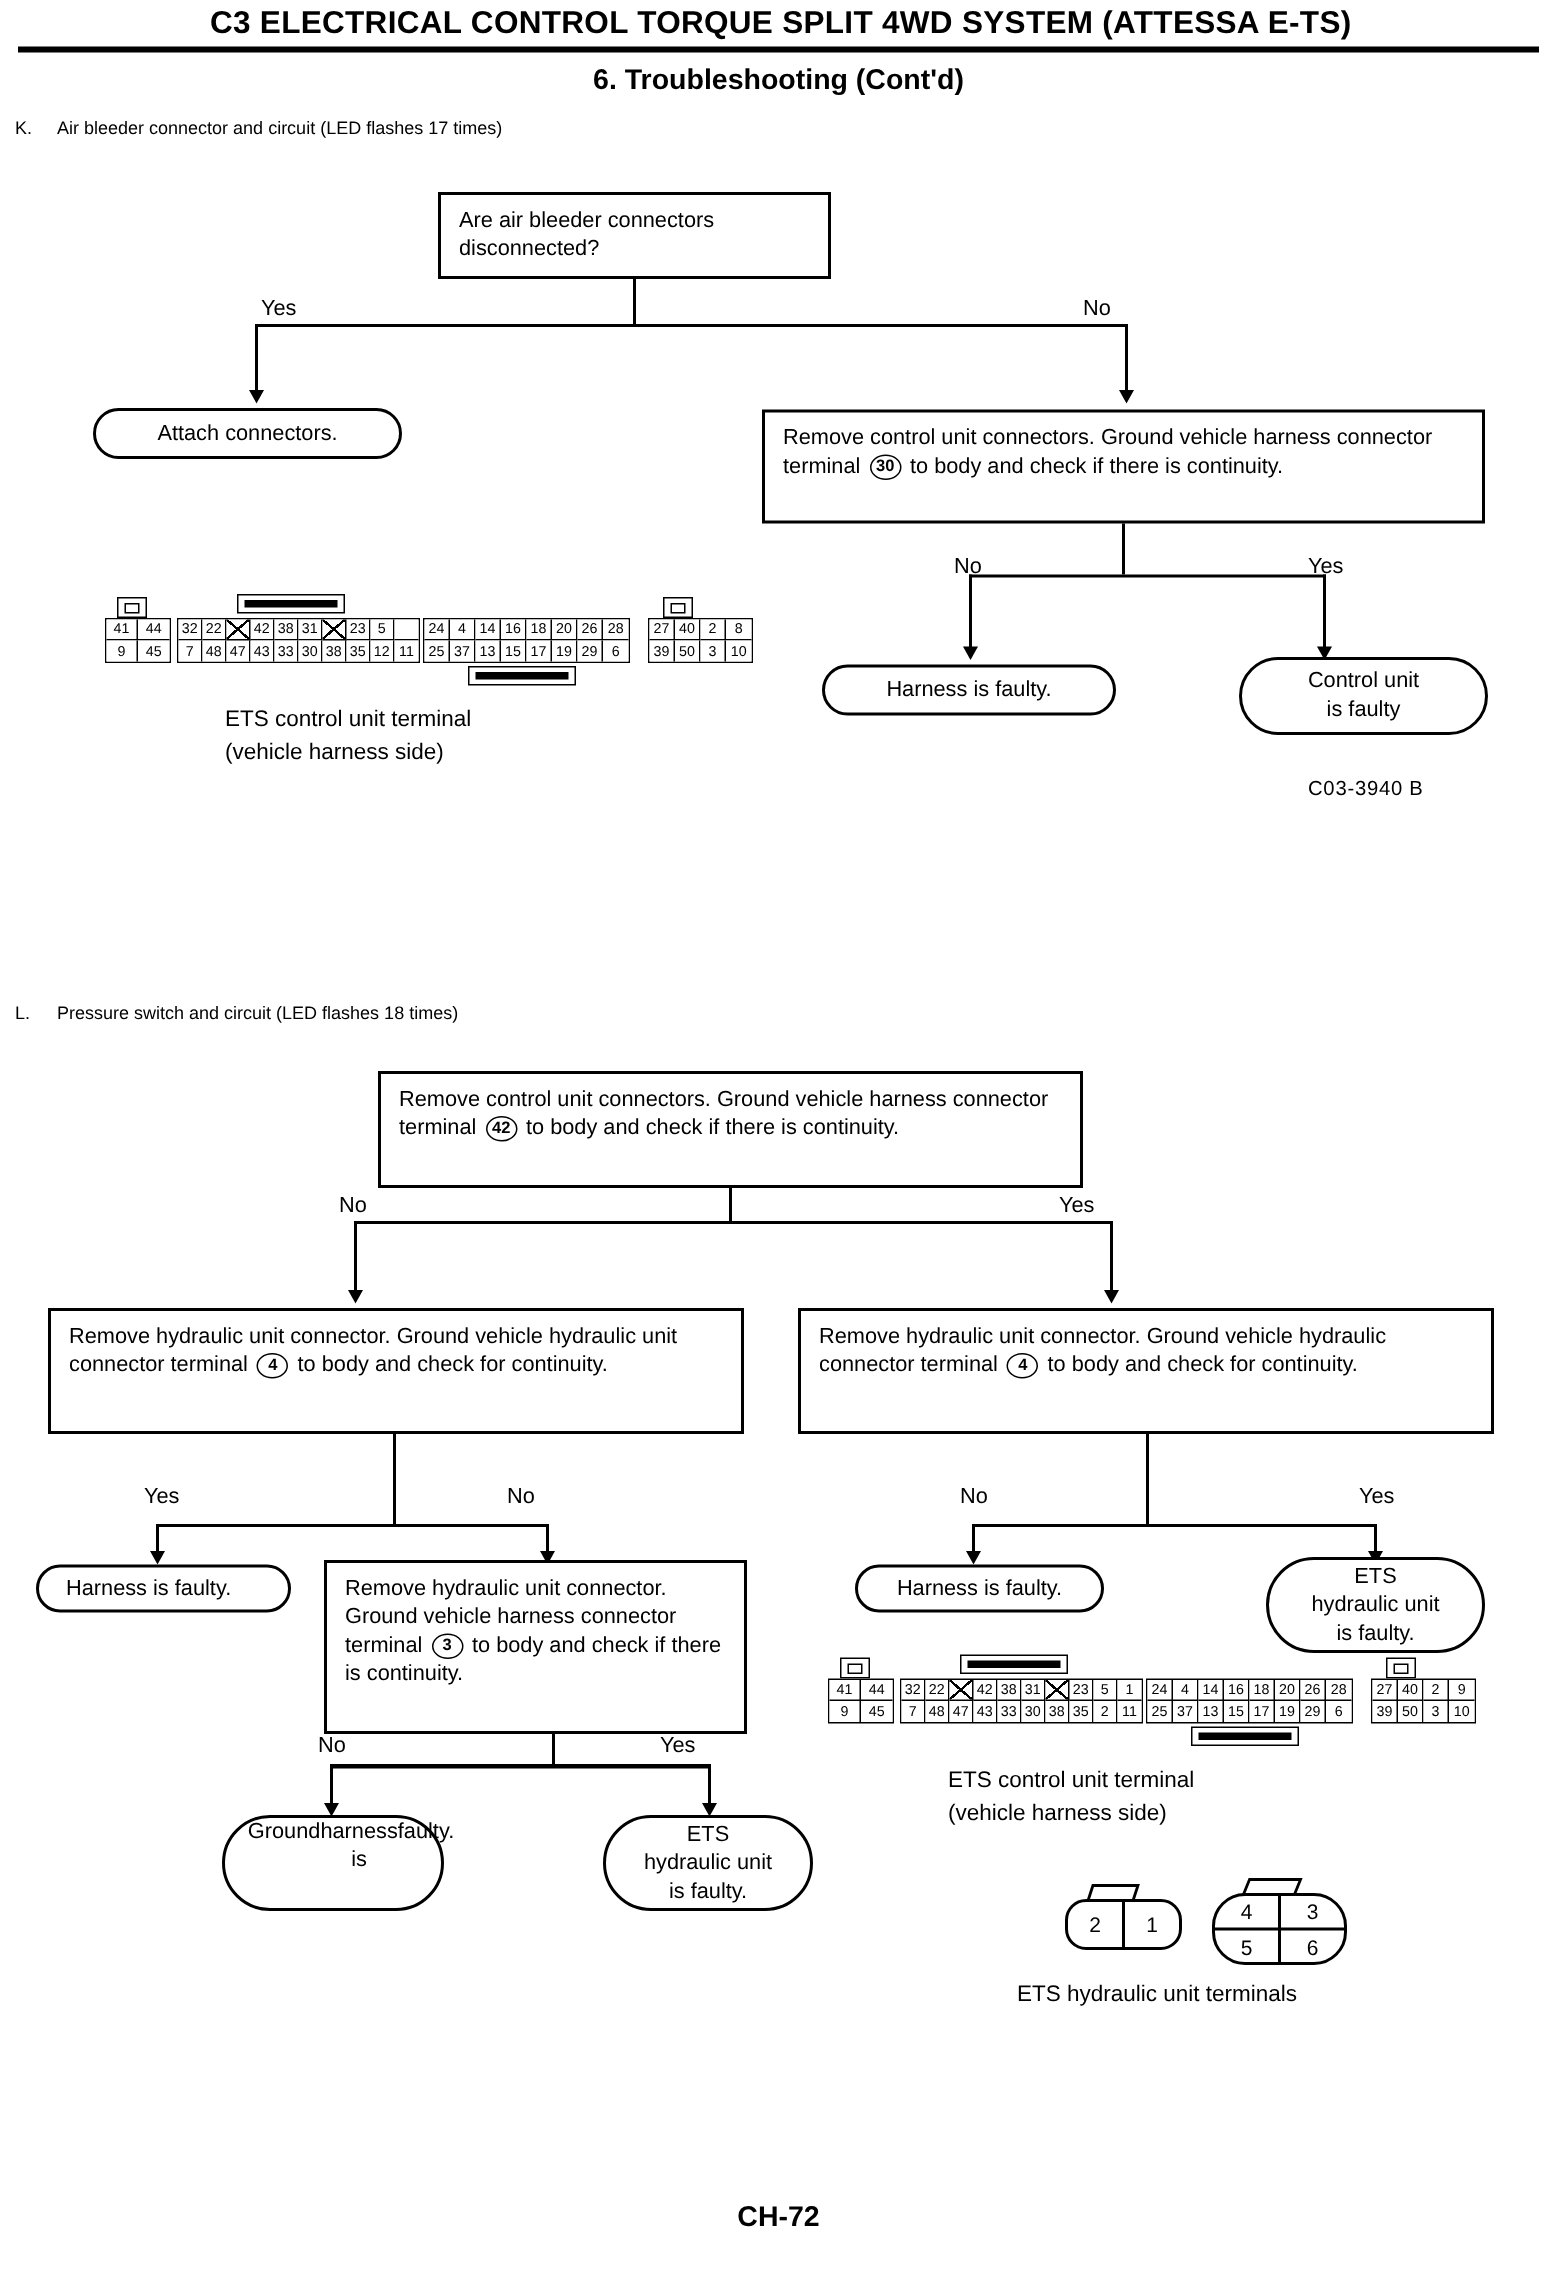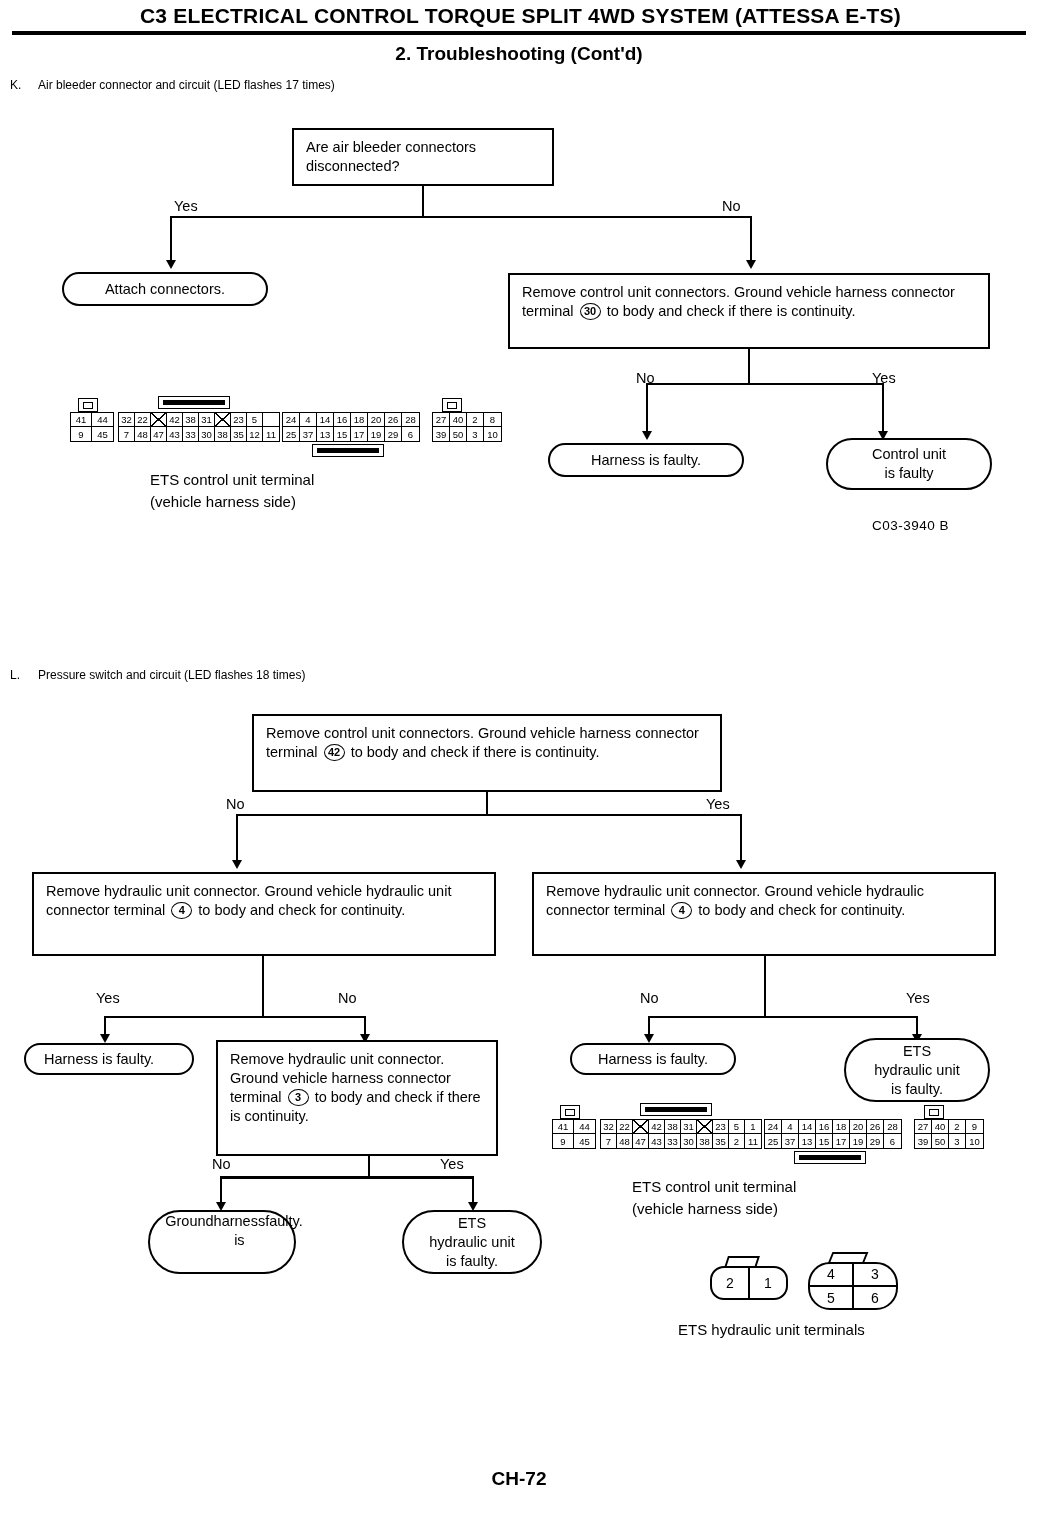--- a/index.html
+++ b/index.html
@@ -114,21 +114,21 @@
     font-size:19px;font-weight:bold;
   }
 </style>
 </head>
 <body>
 
 <div id="page-header">
   <div id="header-title">C3 ELECTRICAL CONTROL TORQUE SPLIT 4WD SYSTEM (ATTESSA E-TS)</div>
   <div id="header-rule"></div>
 </div>
-<div id="subtitle">2. Troubleshooting (Cont'd)</div>
+<div id="subtitle">6. Troubleshooting (Cont'd)</div>
 
 <div class="section-label" style="left:10px;top:78px;">
   <span class="sec-letter">K.</span><span>Air bleeder connector and circuit (LED flashes 17 times)</span>
 </div>
 
 <div class="rbox" style="left:292px;top:128px;width:262px;height:58px;">
   <span>Are air bleeder connectors disconnected?</span>
 </div>
 
 <div class="vline" style="left:422px;top:186px;height:30px;"></div>

